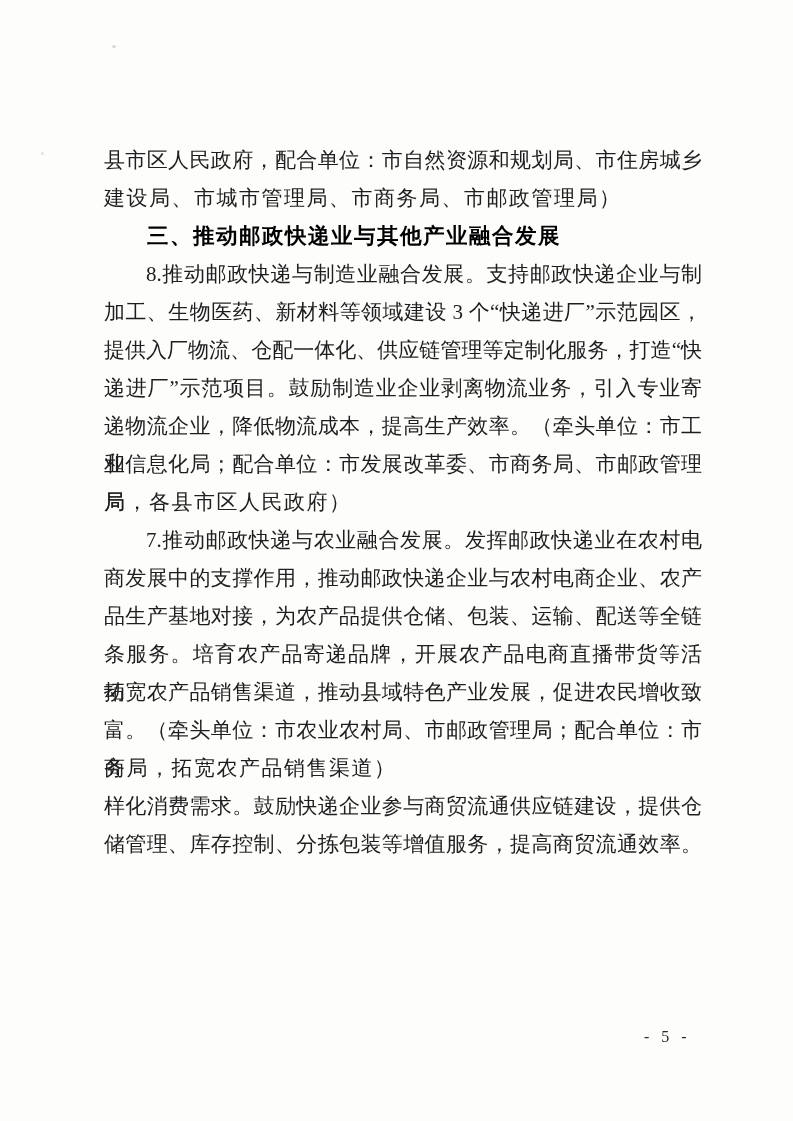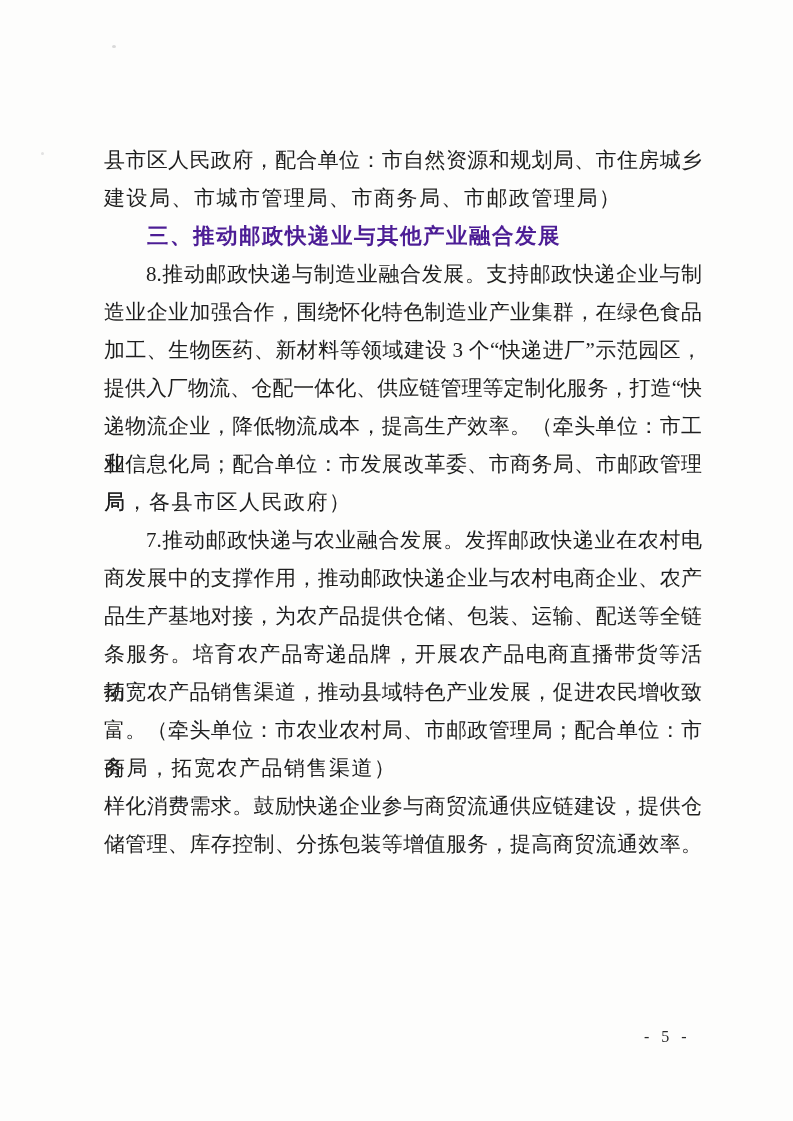--- a/index.html
+++ b/index.html
@@ -39,21 +39,21 @@
   }
   .ind {
     text-indent: 2em;
   }
   .heading {
     font-family: "Liberation Sans", "DejaVu Sans", sans-serif;
     font-weight: 700;
     font-size: 21.5px;
     letter-spacing: 1.5px;
     text-indent: 2em;
-    color: #4c1d95;
+    color: #000000;
   }
   .page-number {
     position: absolute;
     top: 1026px;
     left: 644px;
     width: 70px;
     font-size: 16px;
     line-height: 22px;
     color: #2b2b2b;
     letter-spacing: 4px;
@@ -73,23 +73,23 @@
 <div class="page">
 
   <div class="speck speck-1"></div>
   <div class="speck speck-2"></div>
 
   <div class="text-block">
     <div class="line j">县市区人民政府，配合单位：市自然资源和规划局、市住房城乡</div>
     <div class="line">建设局、市城市管理局、市商务局、市邮政管理局）</div>
     <div class="line heading">三、推动邮政快递业与其他产业融合发展</div>
     <div class="line j ind">8.推动邮政快递与制造业融合发展。支持邮政快递企业与制</div>
-    <div class="line j">造业企业加强合作，围绕怀化特色制造业产业集群，在绿色食品</div>
     <div class="line j">加工、生物医药、新材料等领域建设 3 个“快递进厂”示范园区，</div>
     <div class="line j">提供入厂物流、仓配一体化、供应链管理等定制化服务，打造“快</div>
+    <div class="line j">递进厂”示范项目。鼓励制造业企业剥离物流业务，引入专业寄</div>
     <div class="line j">递物流企业，降低物流成本，提高生产效率。（牵头单位：市工业</div>
     <div class="line j">和信息化局；配合单位：市发展改革委、市商务局、市邮政管理局</div>
     <div class="line">局，各县市区人民政府）</div>
     <div class="line j ind">7.推动邮政快递与农业融合发展。发挥邮政快递业在农村电</div>
     <div class="line j">商发展中的支撑作用，推动邮政快递企业与农村电商企业、农产</div>
     <div class="line j">品生产基地对接，为农产品提供仓储、包装、运输、配送等全链</div>
     <div class="line j">条服务。培育农产品寄递品牌，开展农产品电商直播带货等活动，</div>
     <div class="line j">拓宽农产品销售渠道，推动县域特色产业发展，促进农民增收致</div>
     <div class="line j">富。（牵头单位：市农业农村局、市邮政管理局；配合单位：市商</div>
     <div class="line">务局，拓宽农产品销售渠道）</div>

